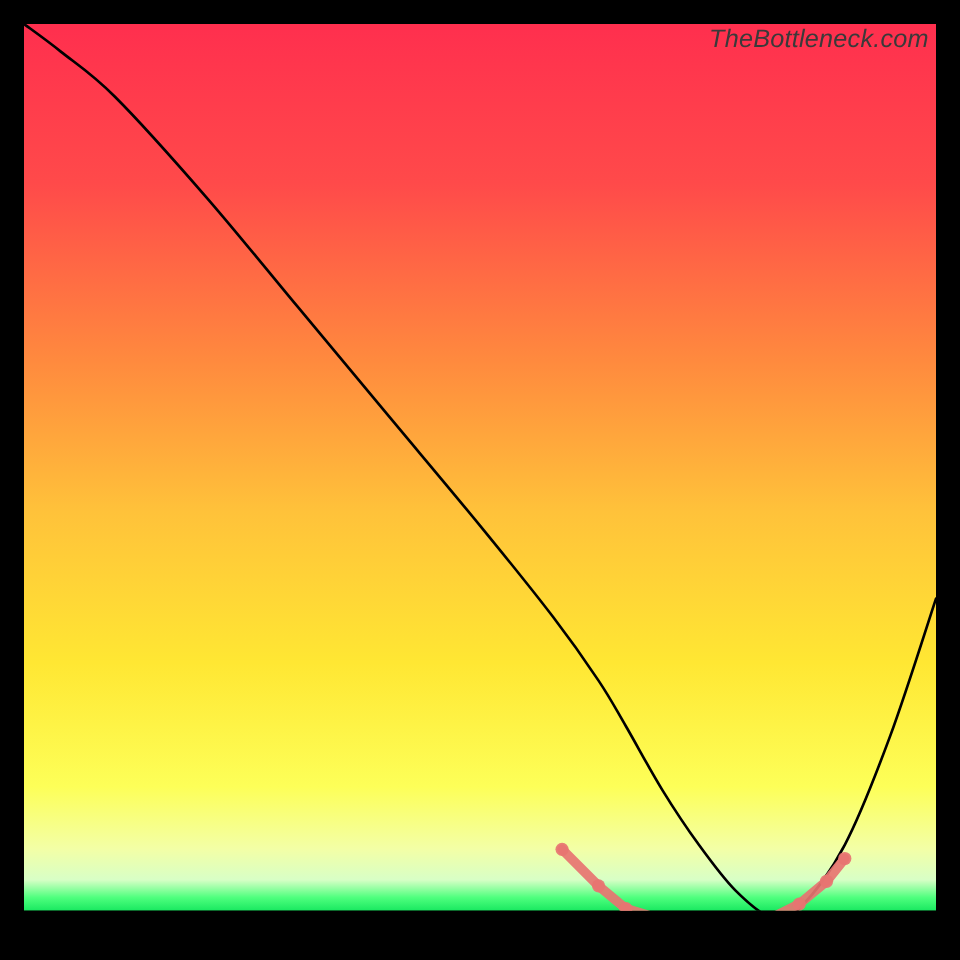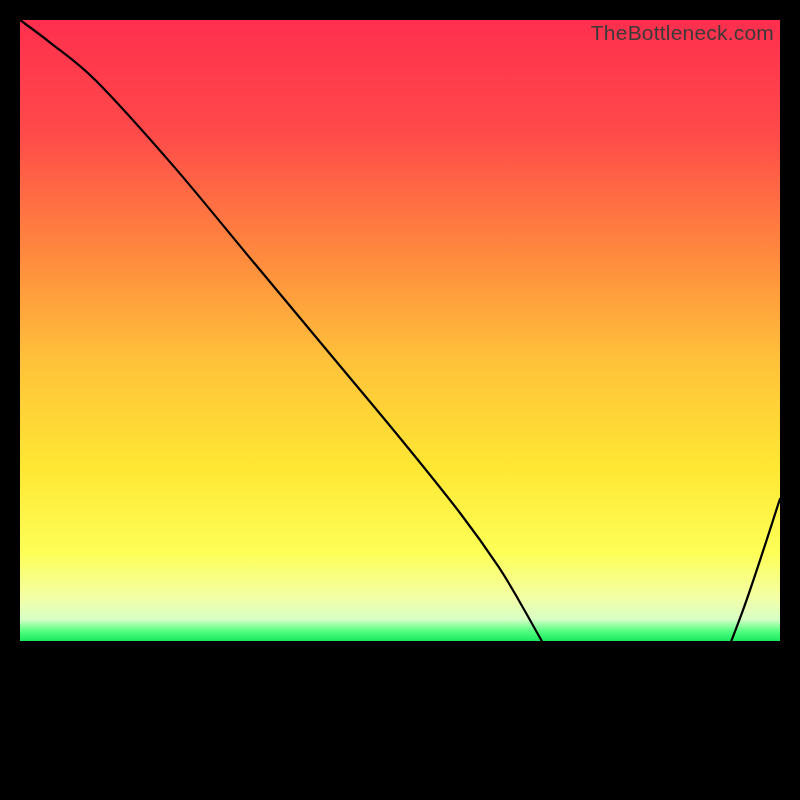--- a/index.html
+++ b/index.html
@@ -9,22 +9,23 @@
     height: 800px;
     background: #000;
     overflow: hidden;
     font-family: Arial, Helvetica, sans-serif;
   }
   .frame {
     position: absolute;
     left: 20px;
     top: 20px;
     width: 760px;
-    height: 621px;
+    height: 739px;
     overflow: hidden;
+    font-style: italic;
   }
   .gradient {
     position: absolute;
     left: 0; top: 0;
     width: 100%; height: 100%;
   }
   .watermark {
     position: absolute;
     right: 6px;
     top: 1px;

